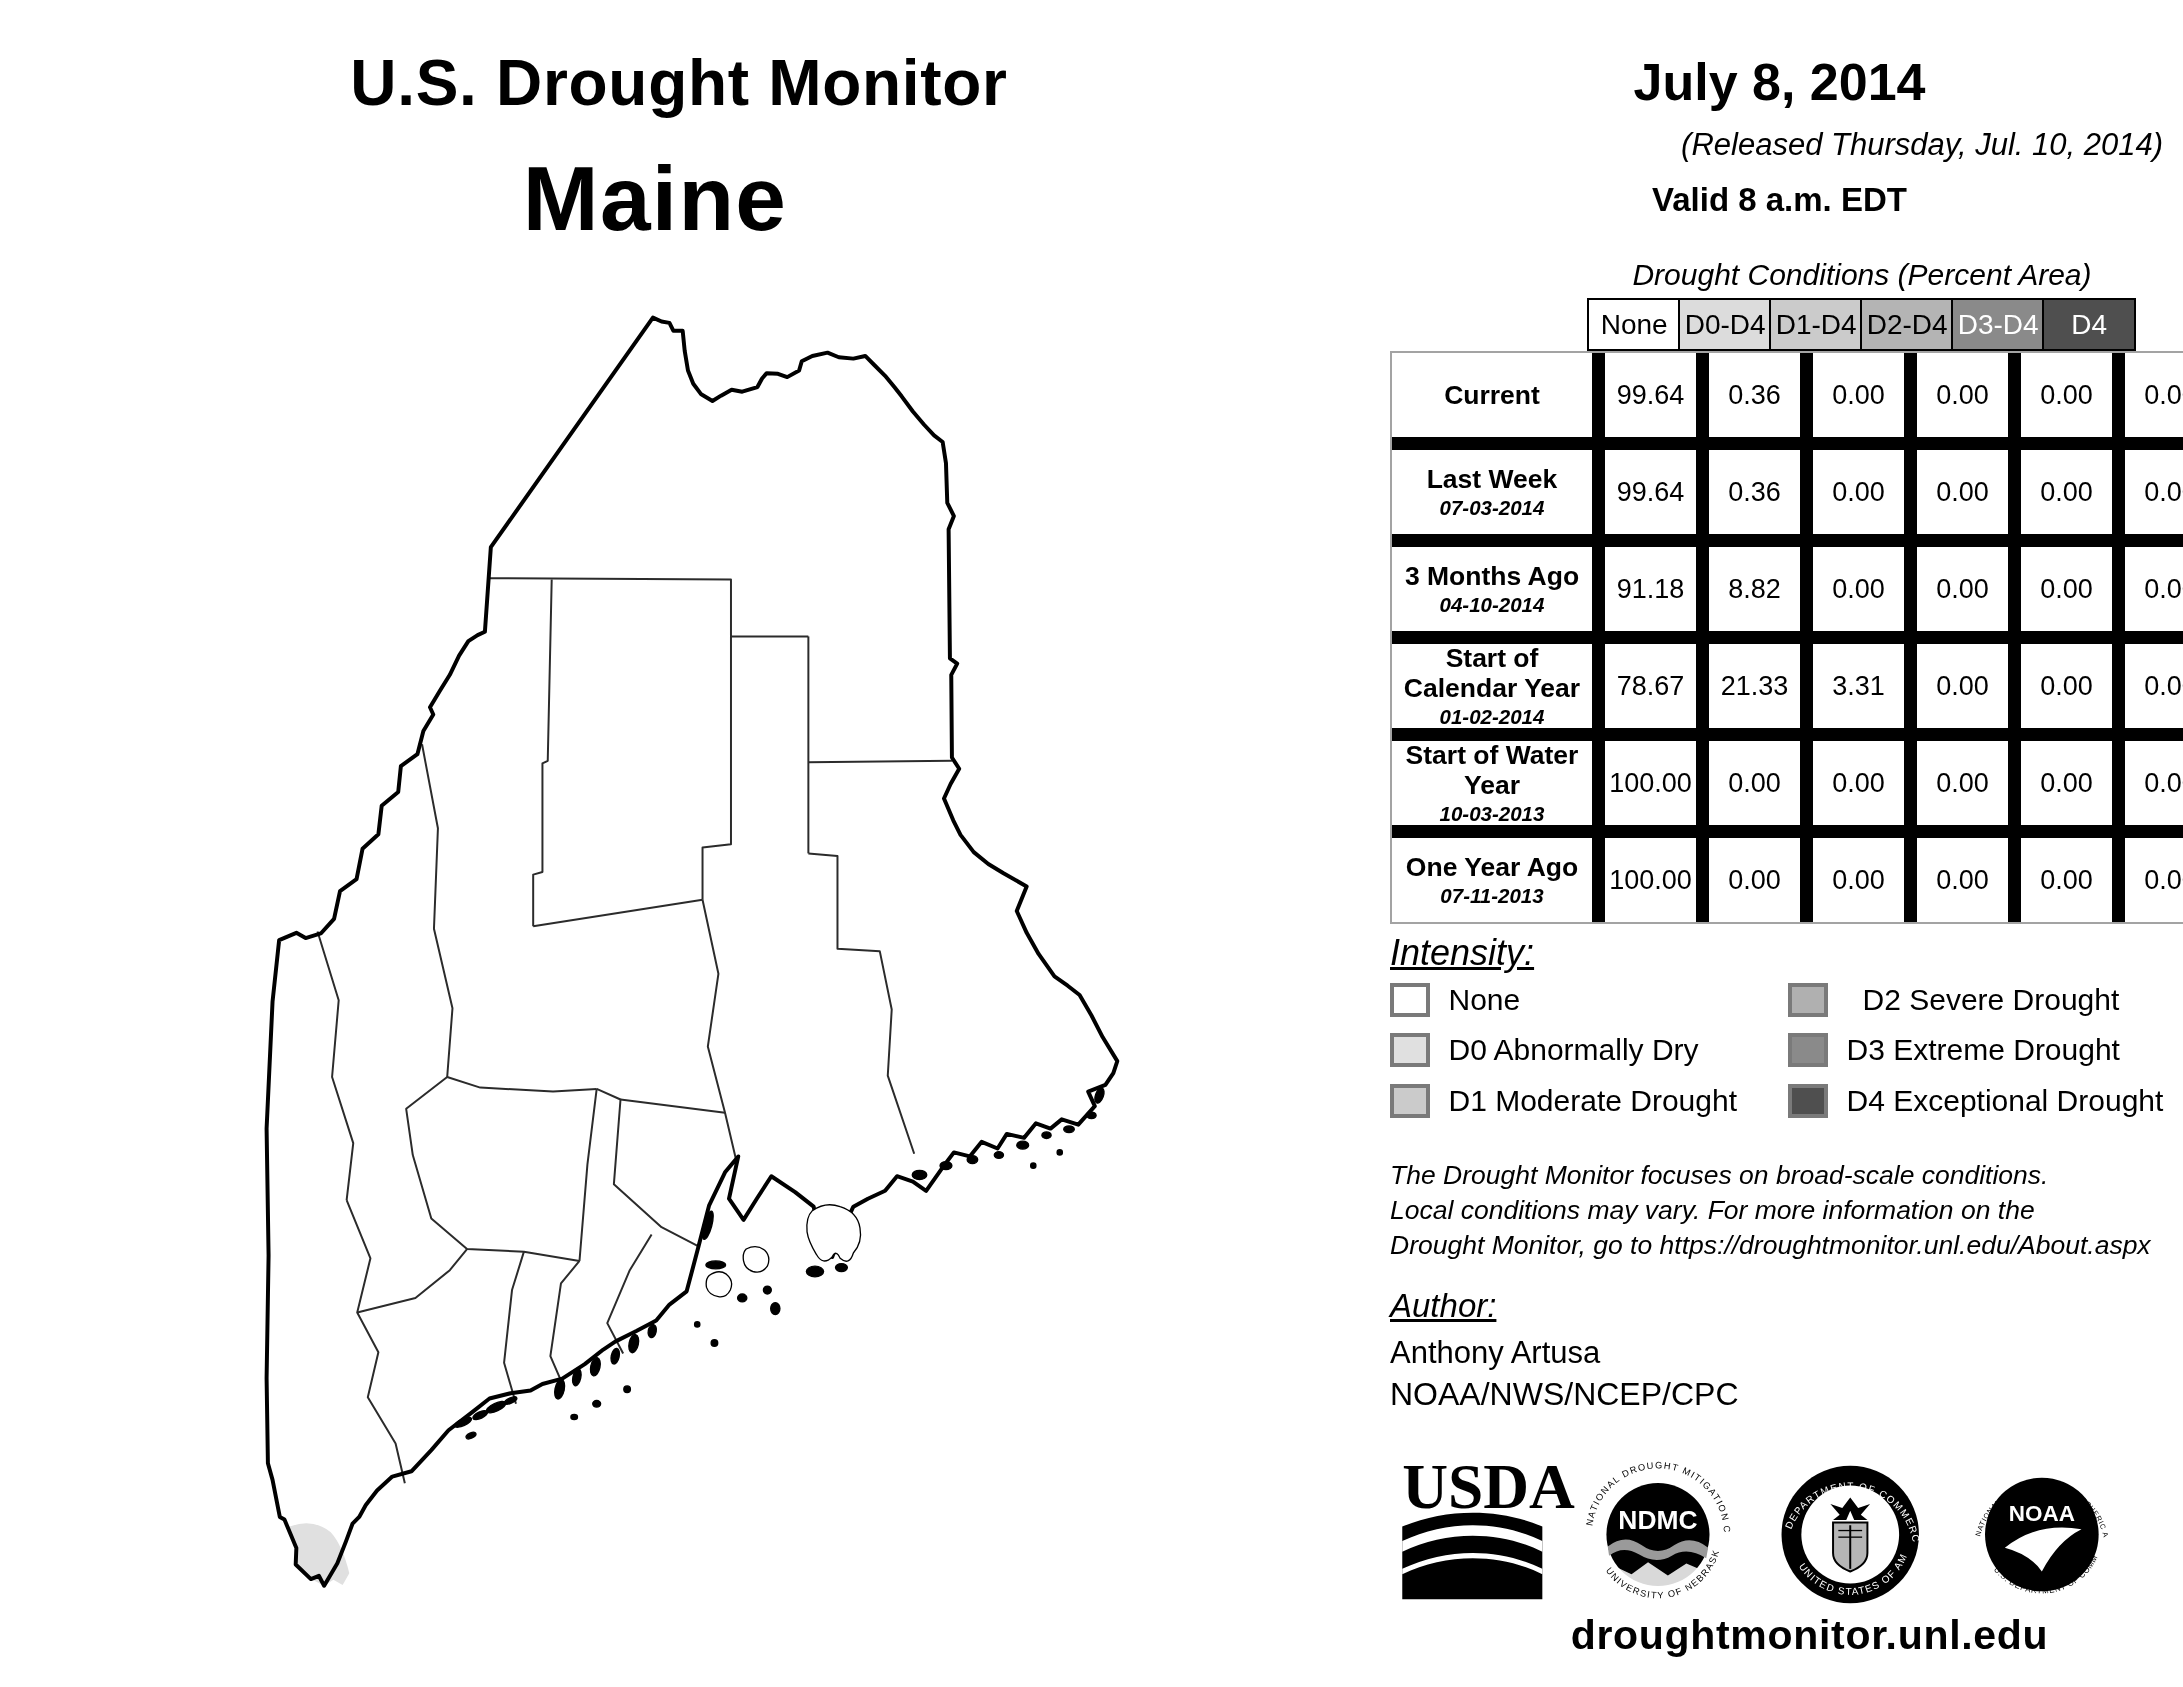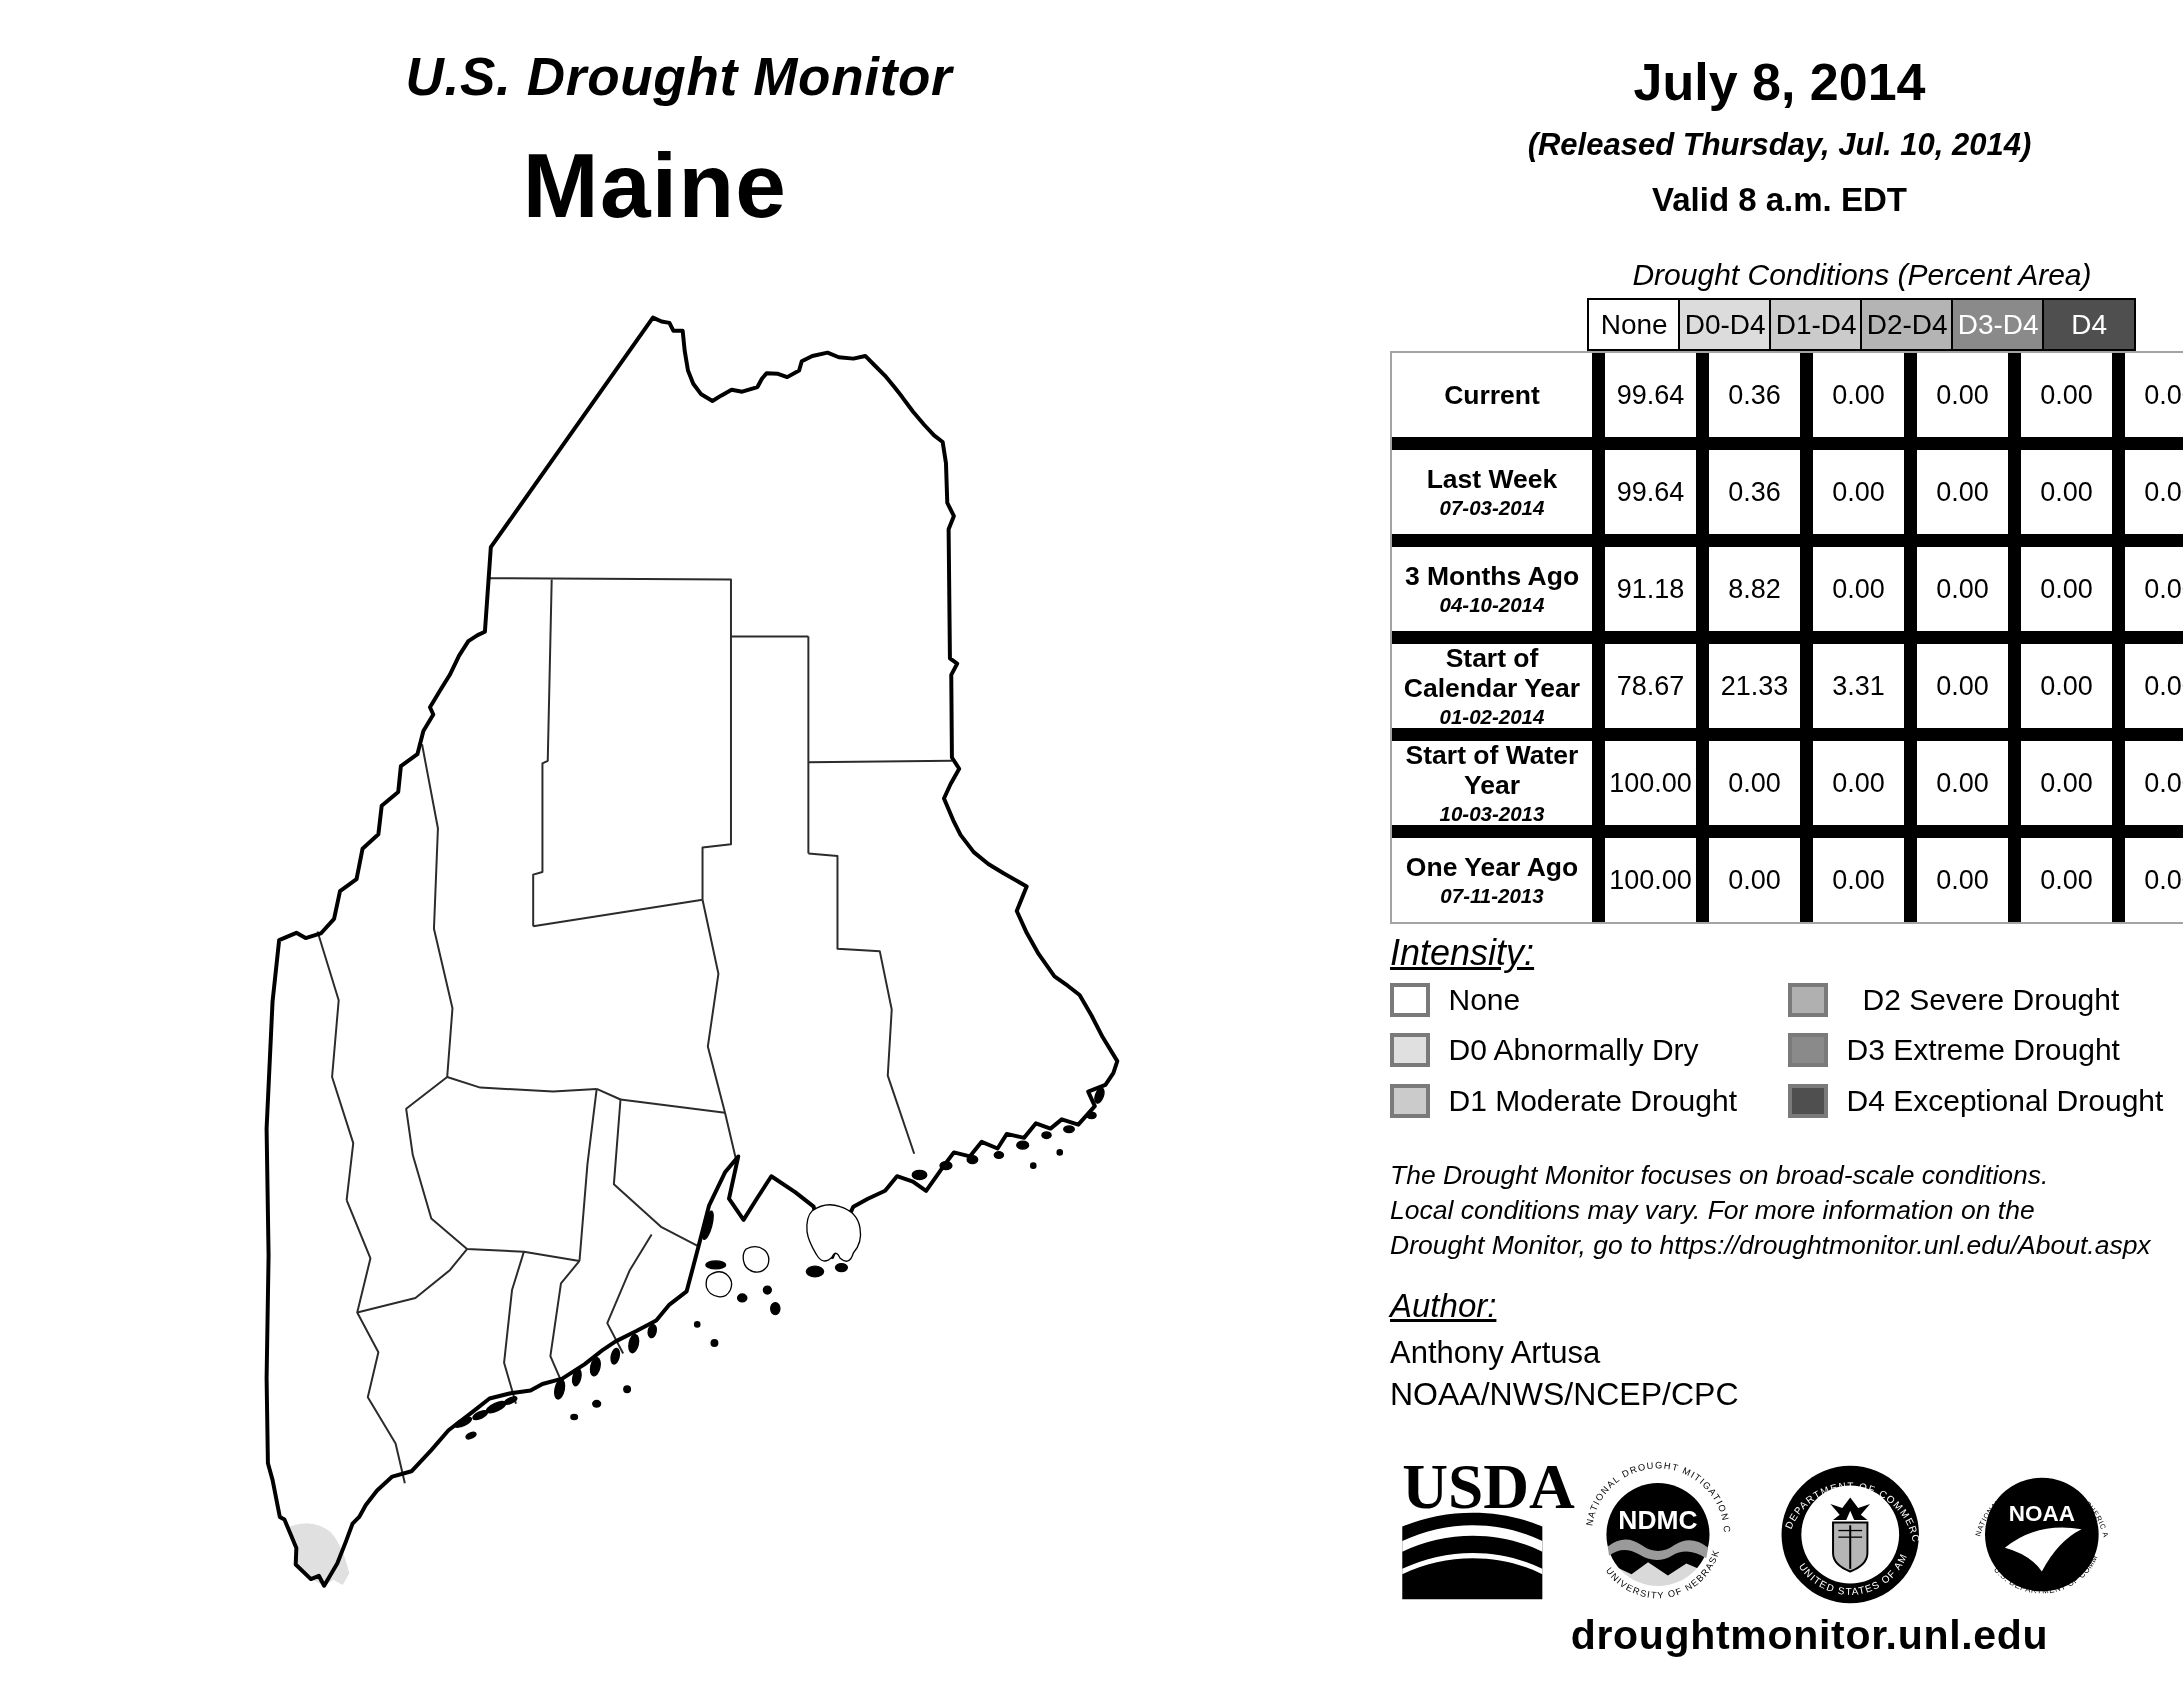--- a/index.html
+++ b/index.html
@@ -2,27 +2,27 @@
 <html style="font-size:10.6px"><head>
 <meta charset="utf-8">
 <style>
   html,body{margin:0;padding:0;background:#fff;}
   body{width:2183px;height:1687px;position:relative;overflow:hidden;
        font-family:"Liberation Sans", sans-serif;color:#000;}
   .abs{position:absolute;}
 
   
   #masthead{left:0;top:46px;width:1310px;text-align:center;}
-  #mast-title{font-size:53px;font-weight:bold;font-style:italic;letter-spacing:0.7px;padding-left:48px;}
+  #mast-title{font-size:64px;font-weight:bold;letter-spacing:0.7px;padding-left:48px;}
   #mast-region{font-size:91px;font-weight:bold;margin-top:27px;letter-spacing:1.3px;}
 
   
   #issuance{left:1396px;top:52px;width:767px;text-align:center;}
   #iss-date{font-size:52px;font-weight:bold;}
-  #iss-released{font-size:31px;font-weight:bold;font-style:italic;margin-top:14.6px;}
+  #iss-released{font-size:31px;font-weight:normal;font-style:italic;margin-top:14.6px;text-align:right;}
   #iss-valid{font-size:33px;font-weight:bold;margin-top:18.5px;}
 
   
   #tbl-caption{left:1590px;top:258px;width:544px;text-align:center;
                font-size:30px;font-style:italic;}
   #drought-table{left:1390px;top:298px;}
   .hdr-row{display:grid;grid-template-columns:200px repeat(6,91px);}
   .hdr-spacer{width:200px;height:53px;}
   .hdr-cell{height:53px;border:2.6px solid #000;margin-left:-2.6px;box-sizing:border-box;
             display:flex;align-items:center;justify-content:center;font-size:28px;}

